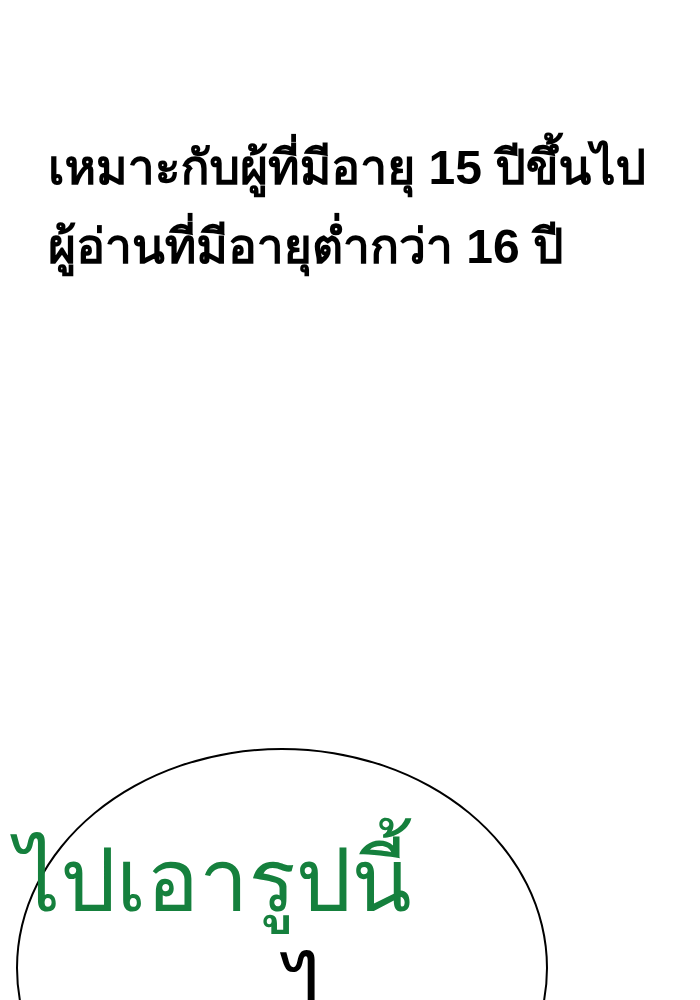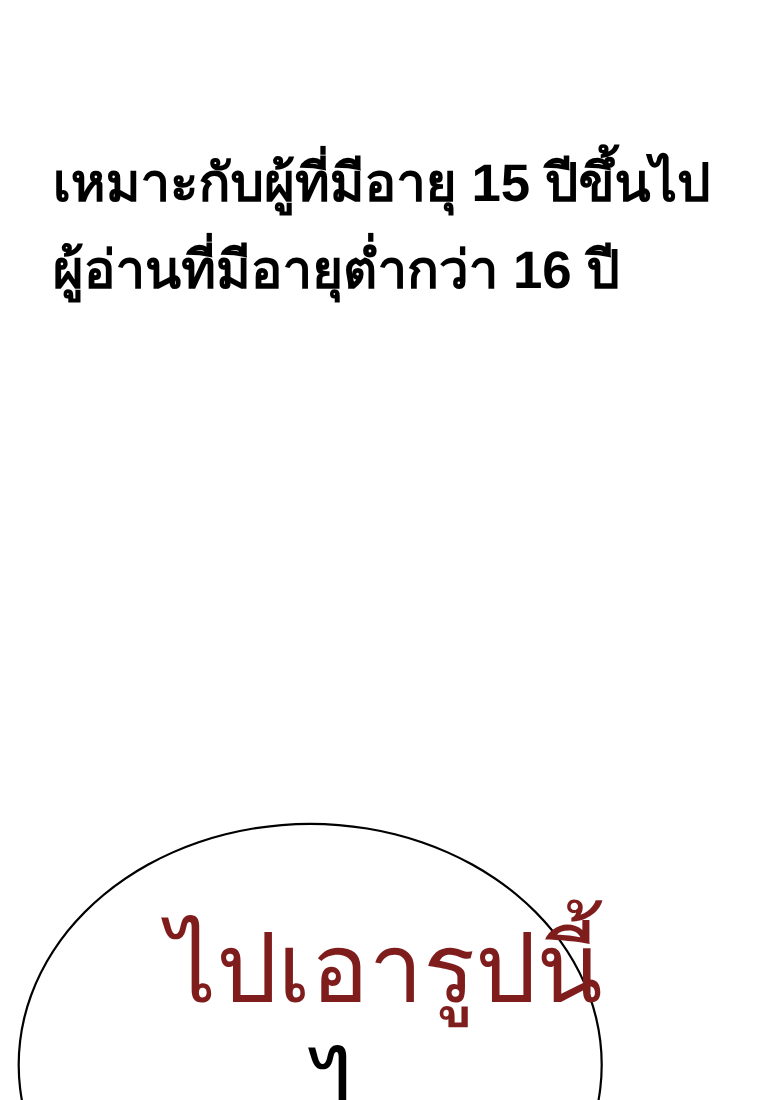--- a/index.html
+++ b/index.html
@@ -44,22 +44,22 @@
     height: 440px;
     background: #ffffff;
     border: 2px solid #000000;
     border-radius: 50%;
   }
   .bubble-line1 {
     position: absolute;
     left: 16px;
     top: 824px;
     width: 532px;
-    text-align: right;
-    color: #7f1d1d;
+    text-align: left;
+    color: #15803d;
     font-size: 88px;
     font-weight: 400;
     line-height: 1.3;
     white-space: nowrap;
   }
   
   .bubble-line2 {
     position: absolute;
     left: 42px;
     top: 942px;

